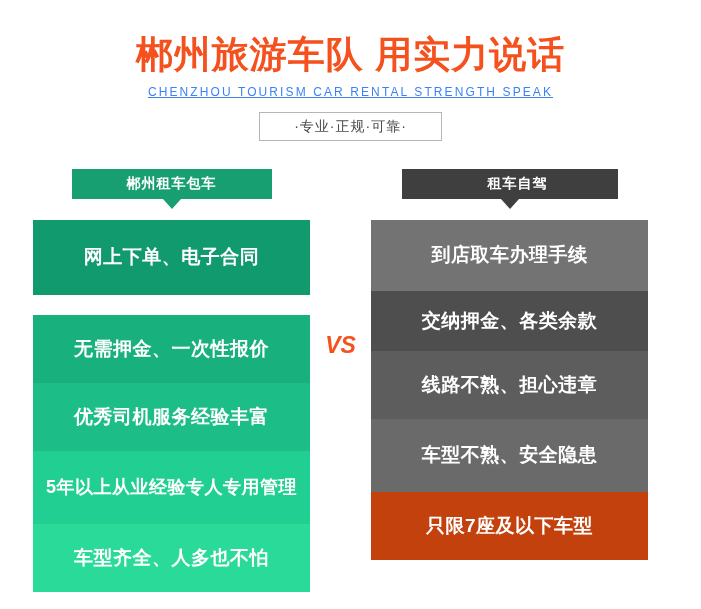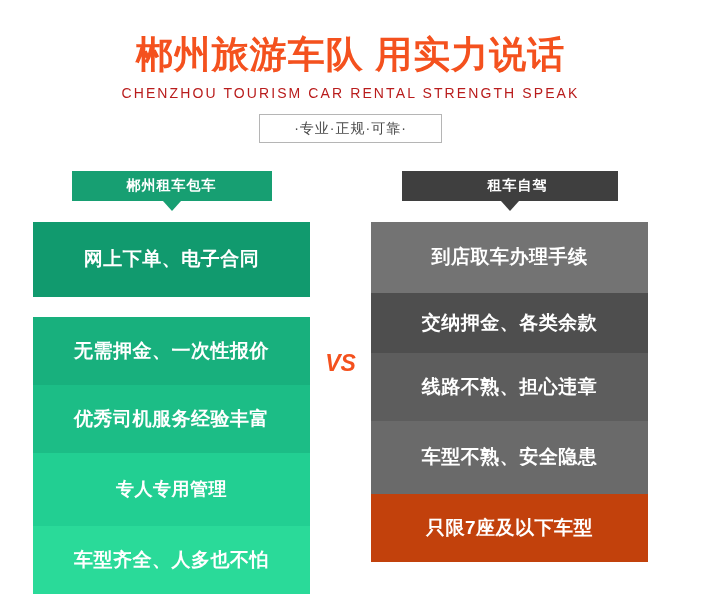--- a/index.html
+++ b/index.html
@@ -23,24 +23,25 @@
   .main-title {
     font-size: 37px;
     font-weight: bold;
     color: #f4511e;
     letter-spacing: 1px;
     line-height: 1.15;
     white-space: pre;
   }
   .sub-title {
     margin-top: 8px;
-    font-size: 14px;
-    color: #b91c1c;
+    font-size: 12px;
+    color: #3b82f6;
     letter-spacing: 2.1px;
     font-weight: 400;
+    text-decoration: underline;
   }
   .tagline-wrap {
     margin-top: 13px;
     display: flex;
     justify-content: center;
   }
   .tagline {
     border: 1px solid #b5b5b5;
     padding: 5px 34px 6px 34px;
     font-size: 14px;
@@ -111,21 +112,21 @@
     line-height: 1.42;
     box-sizing: border-box;
     padding: 0 6px;
   }
   .row.tall { font-size: 18px; }
 
   
   .vs {
     position: absolute;
     left: 310px;
-    top: 16px;
+    top: 0;
     width: 61px;
     height: 352px;
     display: flex;
     align-items: center;
     justify-content: center;
     font-size: 23px;
     font-weight: bold;
     font-style: italic;
     color: #f4511e;
     letter-spacing: 0px;
@@ -146,20 +147,21 @@
 
   <div class="col col-left">
     <div class="col-head-wrap">
       <div class="col-head green">郴州租车包车</div>
     </div>
     <div class="rows" id="left-rows">
         <div class="row" style="background: rgb(17, 154, 110); height: 75px;">网上下单、电子合同</div>
         <div class="row" style="background: rgb(24, 176, 125); height: 68px; margin-top: 20px;">无需押金、一次性报价</div>
         <div class="row" style="background: rgb(28, 189, 134); height: 68px;">优秀司机服务经验丰富</div>
         <div class="row tall" style="background: rgb(34, 207, 146); height: 73px;">
+          <div>5年以上从业经验</div>
           <div>专人专用管理</div>
         </div>
         <div class="row" style="background: rgb(42, 218, 153); height: 68px;">车型齐全、人多也不怕</div>
       </div>
   </div>
 
   <div class="vs">VS</div>
 
   <div class="col col-right">
     <div class="col-head-wrap">

